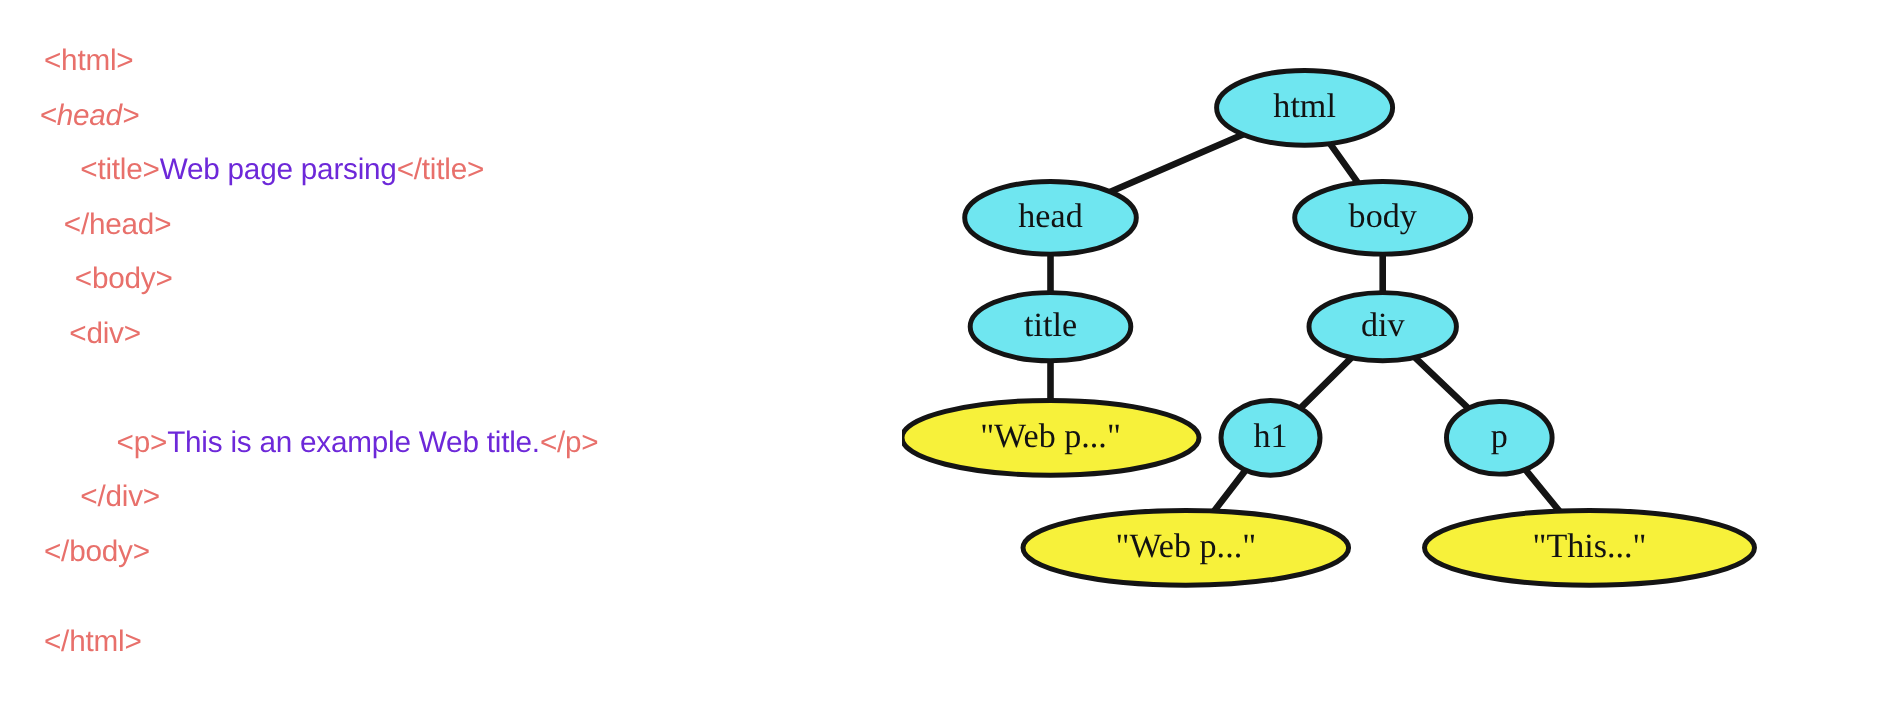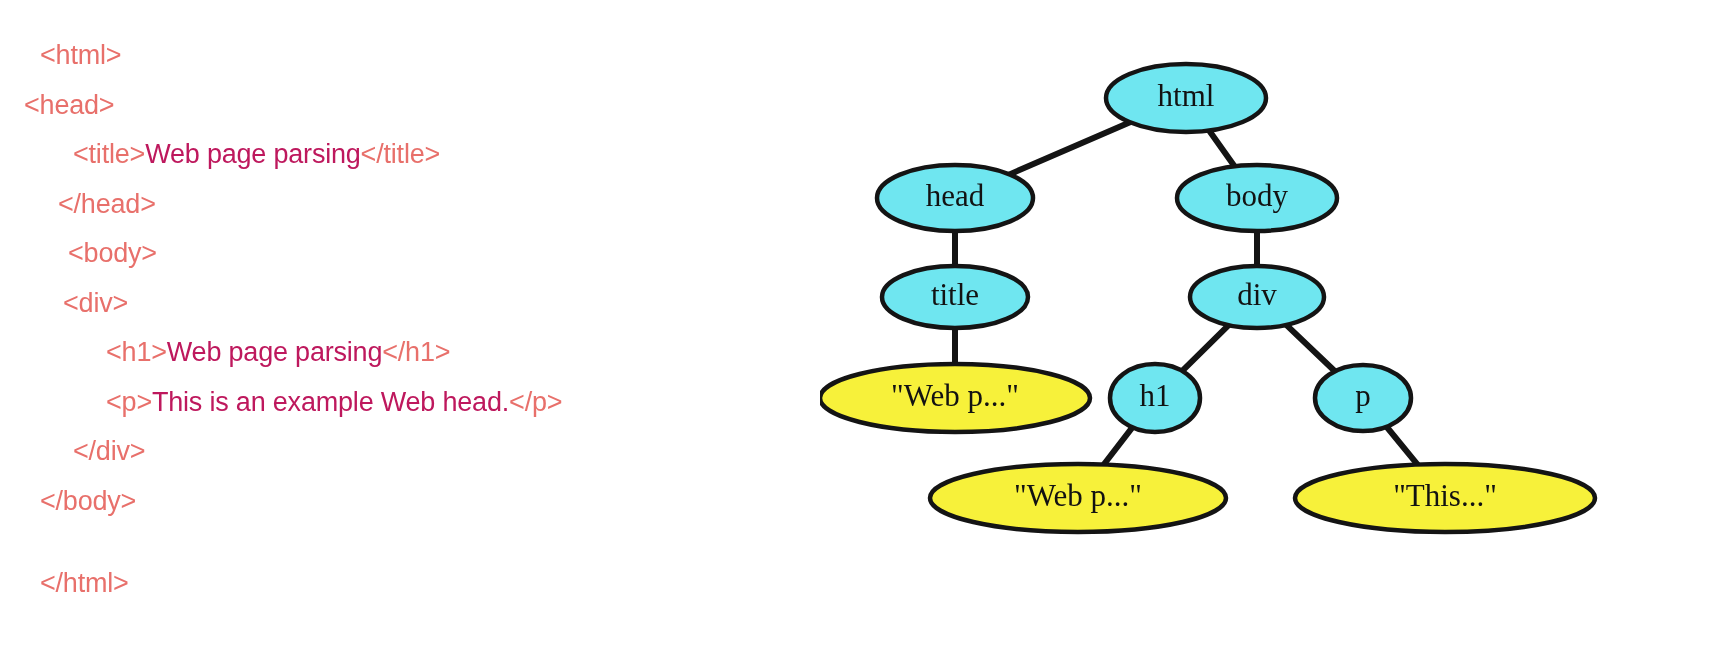--- a/index.html
+++ b/index.html
@@ -36,21 +36,21 @@
     font-family: "Liberation Sans", sans-serif;
     font-size: 27px;
     line-height: 1;
     color: #000000;
     letter-spacing: -0.2px;
   }
   .tag {
     color: #E8706B;
   }
   .txt {
-    color: #be185d;
+    color: #6d28d9;
   }
 
   
   #tree-panel {
     position: absolute;
     left: 820px;
     top: 0px;
     width: 898px;
     height: 658px;
   }
@@ -86,27 +86,26 @@
     dominant-baseline: middle;
   }
 </style>
 </head>
 <body>
 
 <div id="page">
 
   <div id="code-panel">
       <div class="code-line" style="top: 42px; left: 40px;"><span class="tag">&lt;html&gt;</span></div>
-      <div class="code-line" style="top: 91.5px; left: 24px;"><span class="tag">&lt;head&gt;</span></div>
+      <div class="code-line" style="top: 91.5px; left: 36px; font-style: italic;"><span class="tag">&lt;head&gt;</span></div>
       <div class="code-line" style="top: 141px; left: 73px;"><span class="tag">&lt;title&gt;</span><span class="txt">Web page parsing</span><span class="tag">&lt;/title&gt;</span></div>
       <div class="code-line" style="top: 190.5px; left: 40px; margin-left: 18px;"><span class="tag">&lt;/head&gt;</span></div>
       <div class="code-line" style="top: 240px; left: 40px; margin-left: 28px;"><span class="tag">&lt;body&gt;</span></div>
       <div class="code-line" style="top: 289.5px; left: 63px;"><span class="tag">&lt;div&gt;</span></div>
-      <div class="code-line" style="top: 339px; left: 106px;"><span class="tag">&lt;h1&gt;</span><span class="txt">Web page parsing</span><span class="tag">&lt;/h1&gt;</span></div>
-      <div class="code-line" style="top: 388.5px; left: 106px;"><span class="tag">&lt;p&gt;</span><span class="txt">This is an example Web head.</span><span class="tag">&lt;/p&gt;</span></div>
+      <div class="code-line" style="top: 388.5px; left: 106px;"><span class="tag">&lt;p&gt;</span><span class="txt">This is an example Web title.</span><span class="tag">&lt;/p&gt;</span></div>
       <div class="code-line" style="top: 438px; left: 73px;"><span class="tag">&lt;/div&gt;</span></div>
       <div class="code-line" style="top: 487.5px; left: 40px;"><span class="tag">&lt;/body&gt;</span></div>
       <div class="code-line" style="top: 537px; left: 40px; margin-top: 33px;"><span class="tag">&lt;/html&gt;</span></div>
     </div>
 
   <div id="tree-panel">
     <svg id="tree-svg" viewBox="0 0 898 658">
       <g id="edge-layer">
           <line class="edge" x1="309.9547754899771" y1="122.26200195239085" x2="189.5177675742986" y2="174.39923481632096"></line>
           <line class="edge" x1="389.11076542195366" y1="130.55037383373752" x2="414.51451722245423" y2="166.33030594711866"></line>

